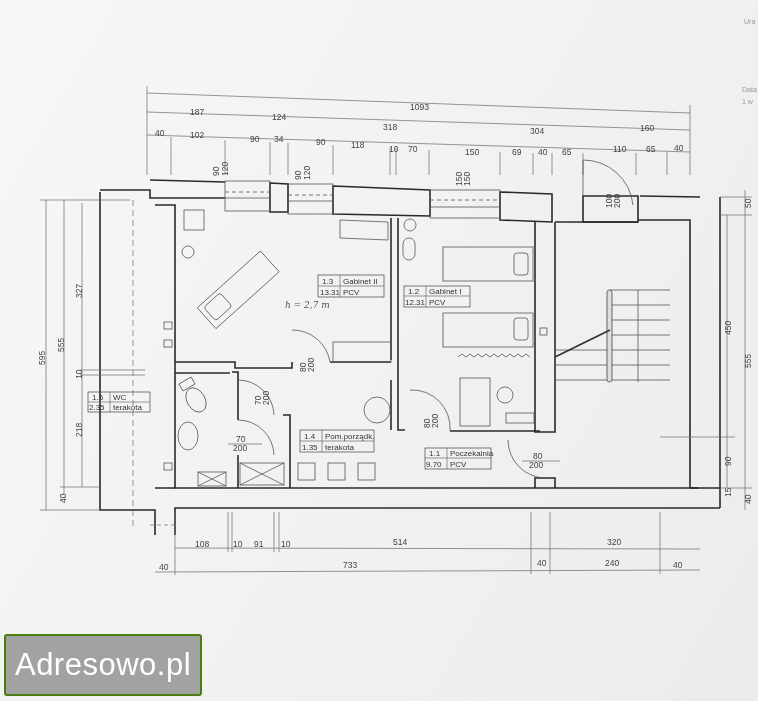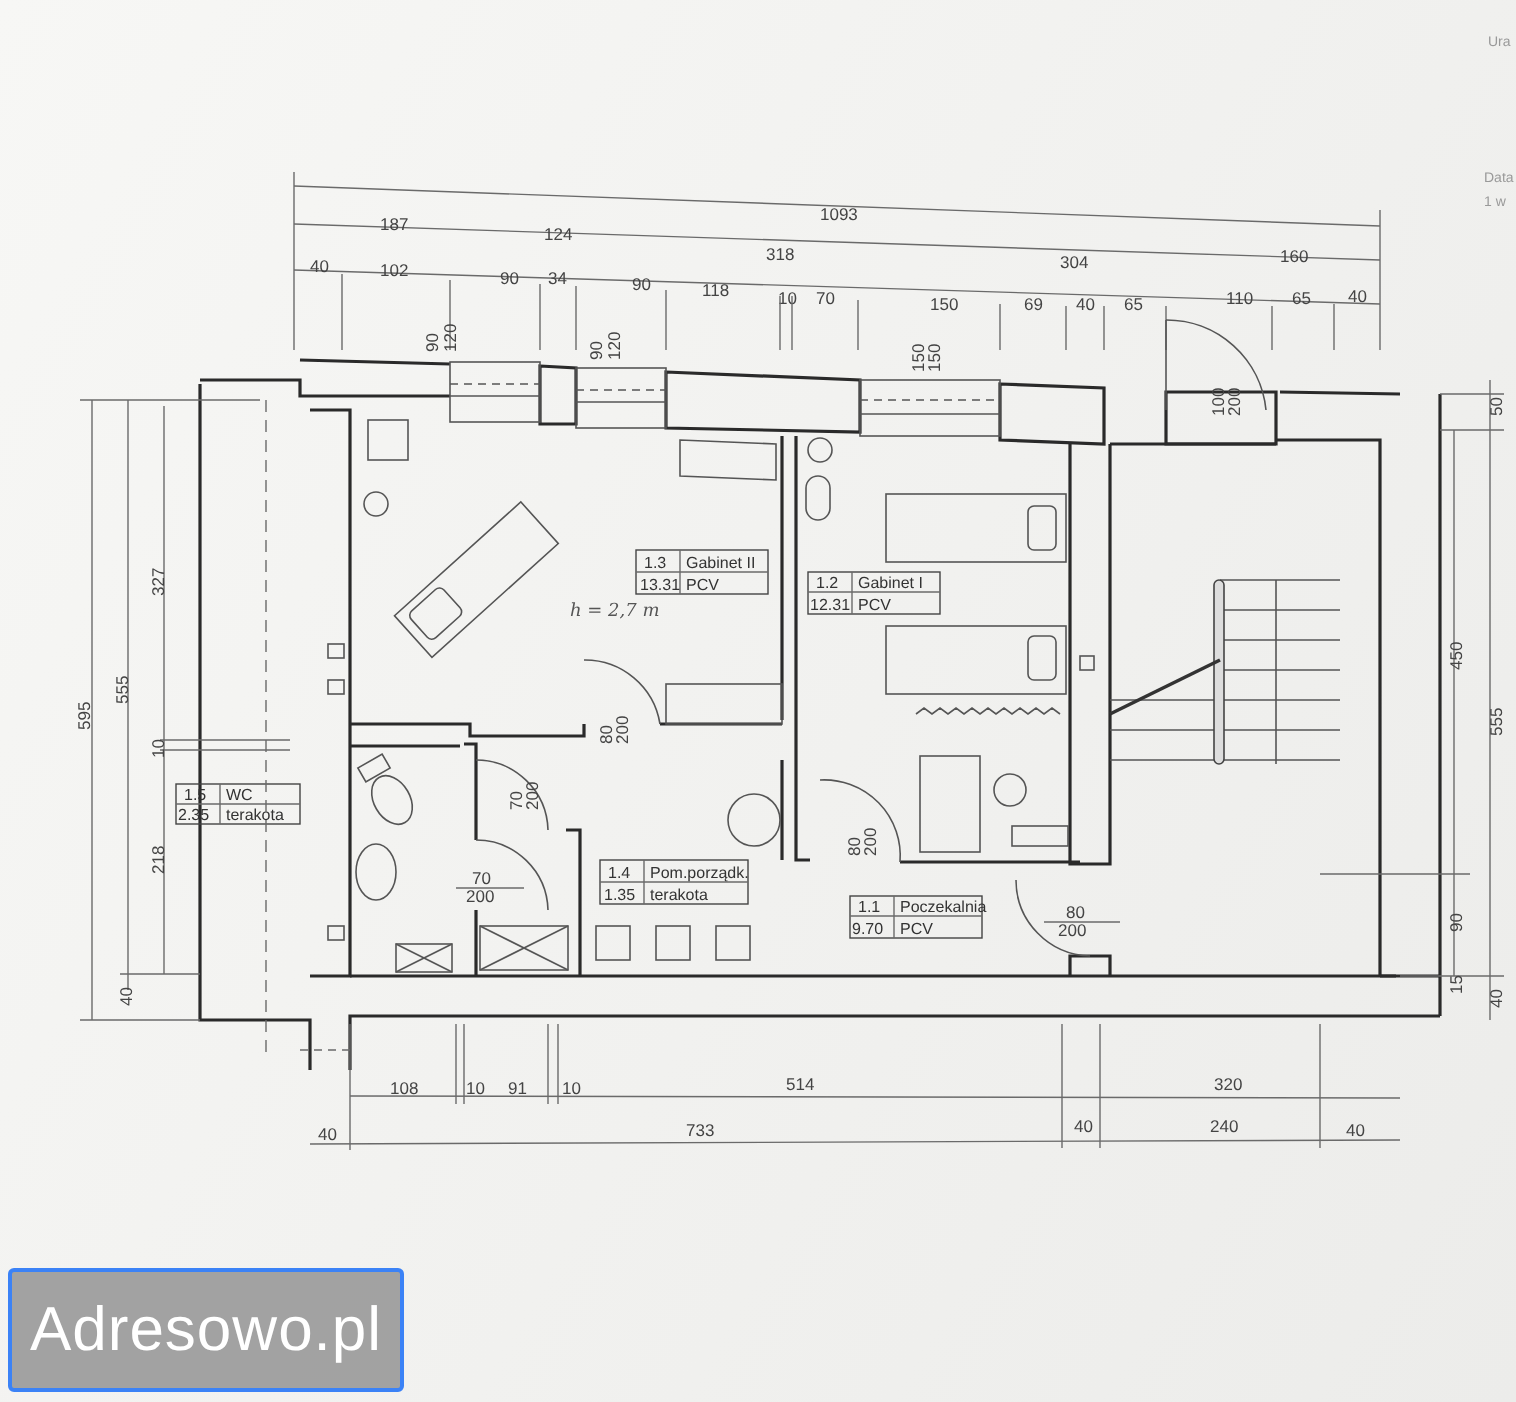--- a/index.html
+++ b/index.html
@@ -16,21 +16,21 @@
   svg { position:absolute; left:0; top:0; }
   .wall { fill:none; stroke:#2a2a2a; stroke-width:1.6; }
   .thin { fill:none; stroke:#555; stroke-width:0.8; }
   .dim  { fill:none; stroke:#6a6a6a; stroke-width:0.7; }
   .dimtxt { font-family:"Liberation Sans", sans-serif; font-size:8.5px; fill:#444; }
   .lbl  { font-family:"Liberation Sans", sans-serif; font-size:8px; fill:#333; }
   .lblbox { fill:none; stroke:#444; stroke-width:0.7; }
   .watermark {
     position:absolute; left:4px; top:634px; width:198px; height:62px;
     background:rgba(150,150,150,0.88);
-    border:2px solid #3b82f6; border-radius:3px;
+    border:2px solid #4d7c0f; border-radius:3px;
     box-sizing:border-box;
     display:flex; align-items:center; justify-content:center;
     color:#fff; font-size:31px; letter-spacing:0.5px;
     font-family:"Liberation Sans", sans-serif;
   }
   .corner-txt { position:absolute; font-size:7px; color:#999; font-family:"Liberation Sans", sans-serif; }
 </style>
 </head>
 <body>
 

